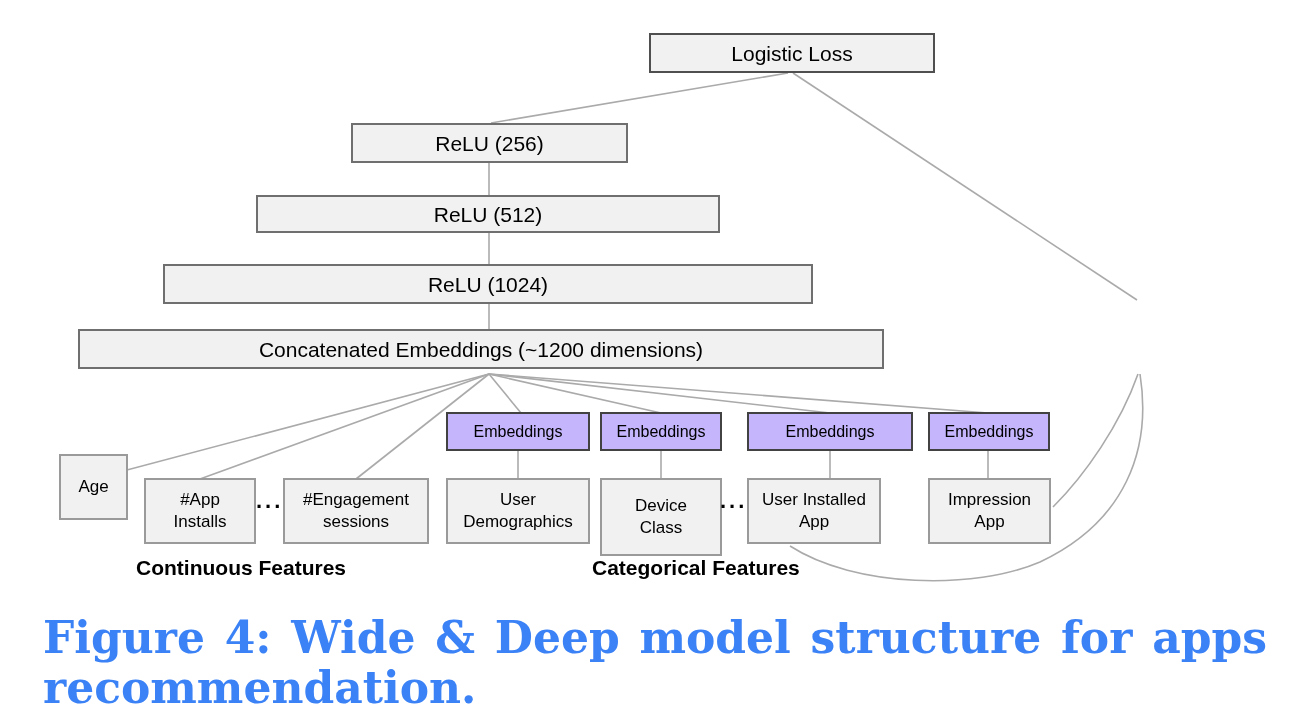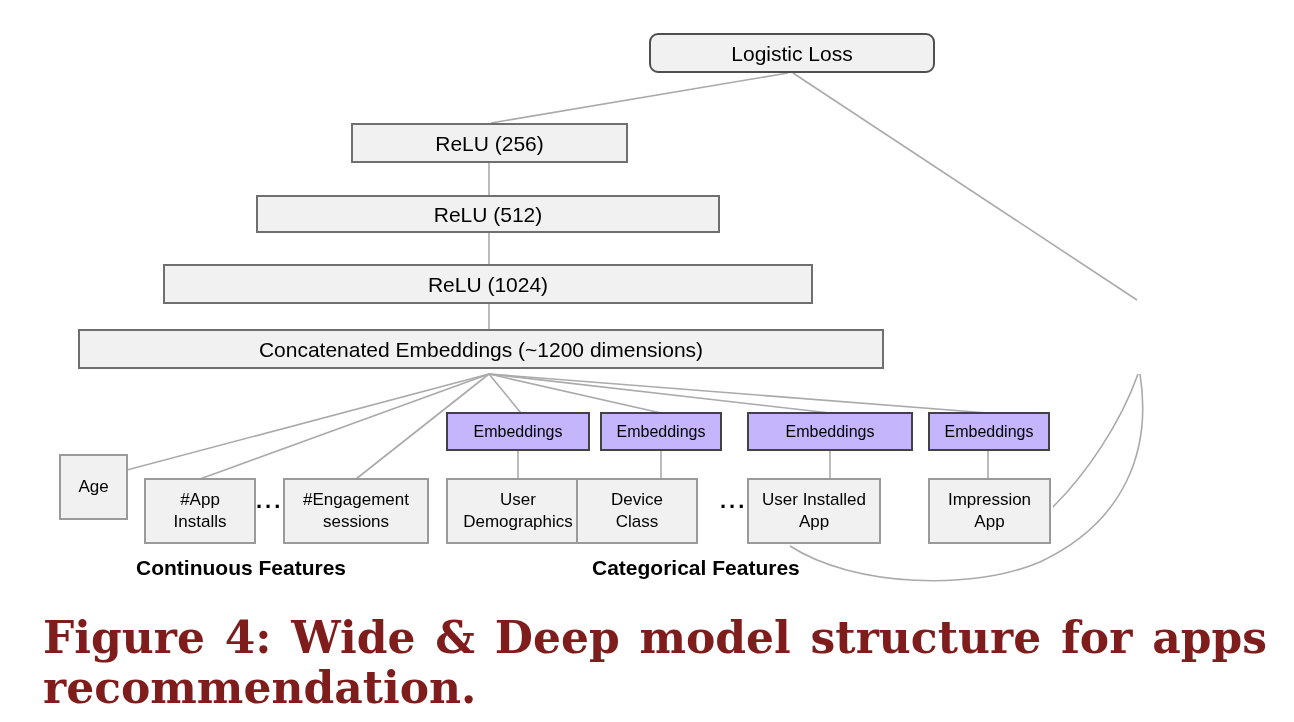--- a/index.html
+++ b/index.html
@@ -22,21 +22,21 @@
   .box.dark{background:#c4b5fd;border-color:#424242;font-size:16px;line-height:18px;}
   .dots{
     position:absolute;z-index:1;font-weight:bold;font-size:22px;letter-spacing:3px;
   }
   .group-label{
     position:absolute;z-index:1;font-weight:bold;font-size:21px;
   }
   .caption{
     position:absolute;z-index:1;left:43px;top:613px;width:1224px;
     font-family:"DejaVu Serif","Liberation Serif",serif;font-weight:bold;
-    font-size:44px;line-height:50px;color:#7f1d1d;
+    font-size:44px;line-height:50px;color:#3b82f6;
   }
   .caption .l1{text-align:justify;text-align-last:justify;}
   .caption .l2{text-align:left;}
 </style>
 </head>
 <body>
 
 <div id="canvas">
 
   <svg id="edges" width="1294" height="722">
@@ -58,40 +58,40 @@
 
     <line x1="518" y1="451" x2="518" y2="479"></line>
     <line x1="661" y1="451" x2="661" y2="479"></line>
     <line x1="830" y1="451" x2="830" y2="479"></line>
     <line x1="988" y1="451" x2="988" y2="479"></line>
 
     <path d="M 1138,374 C 1120,425 1085,475 1053,507"></path>
     <path d="M 1140,374 C 1152,450 1125,522 1040,562 C 975,590 855,588 790,546"></path>
   </svg>
 
-  <div class="box main" style="left:649px;top:33px;width:286px;height:40px;border-radius:9px;">Logistic Loss</div>
+  <div class="box main" style="left:649px;top:33px;width:286px;height:40px;">Logistic Loss</div>
   <div class="box mid" style="left:351px;top:123px;width:277px;height:40px;">ReLU (256)</div>
   <div class="box mid" style="left:256px;top:195px;width:464px;height:38px;">ReLU (512)</div>
   <div class="box mid" style="left:163px;top:264px;width:650px;height:40px;">ReLU (1024)</div>
   <div class="box mid" style="left:78px;top:329px;width:806px;height:40px;">Concatenated Embeddings (~1200 dimensions)</div>
 
 
   <div class="box dark" style="left:446px;top:412px;width:144px;height:39px;">Embeddings</div>
   <div class="box dark" style="left:600px;top:412px;width:122px;height:39px;">Embeddings</div>
   <div class="box dark" style="left:747px;top:412px;width:166px;height:39px;">Embeddings</div>
   <div class="box dark" style="left:928px;top:412px;width:122px;height:39px;">Embeddings</div>
 
   <div class="box feature" style="left:59px;top:454px;width:69px;height:66px;">Age</div>
   <div class="box feature" style="left:144px;top:478px;width:112px;height:66px;">#App
 Installs</div>
   <div class="box feature" style="left:283px;top:478px;width:146px;height:66px;">#Engagement
 sessions</div>
   <div class="box feature" style="left:446px;top:478px;width:144px;height:66px;">User
 Demographics</div>
-  <div class="box feature" style="left:576px;top:478px;width:122px;height:66px;">Device
+  <div class="box feature" style="left:600px;top:478px;width:122px;height:78px;">Device
 Class</div>
   <div class="box feature" style="left:747px;top:478px;width:134px;height:66px;">User Installed
 App</div>
   <div class="box feature" style="left:928px;top:478px;width:123px;height:66px;">Impression
 App</div>
 
   <div class="dots" style="left:256px;top:488px;">...</div>
   <div class="dots" style="left:720px;top:488px;">...</div>
 
   <div class="group-label" style="left:136px;top:556px;">Continuous Features</div>

